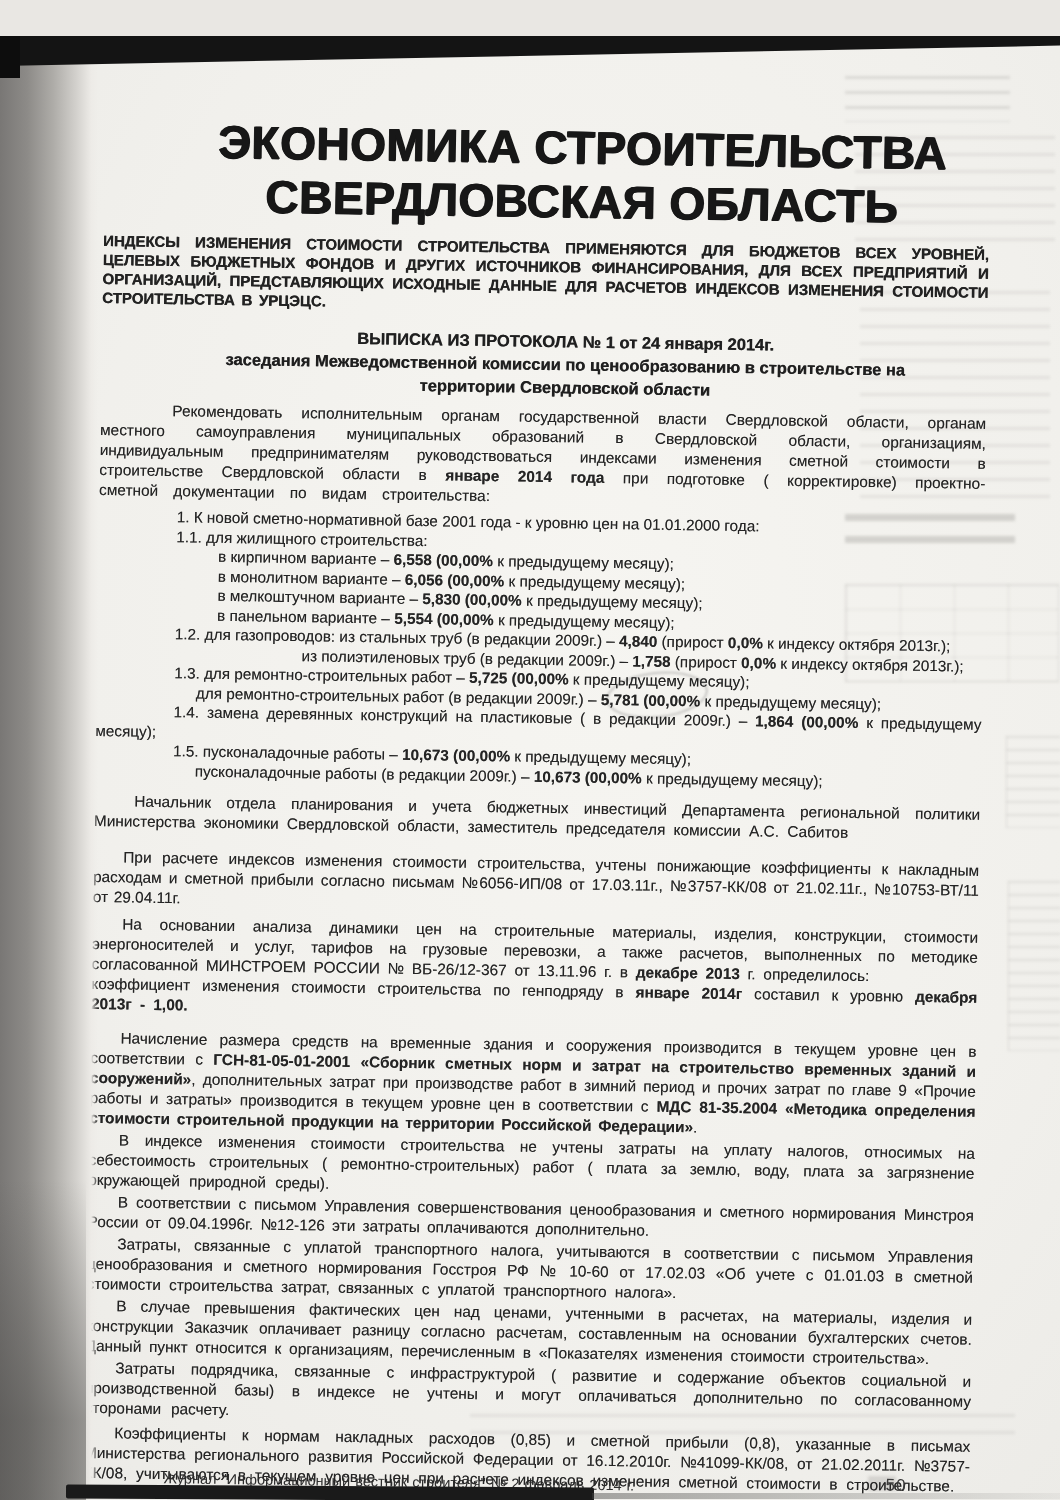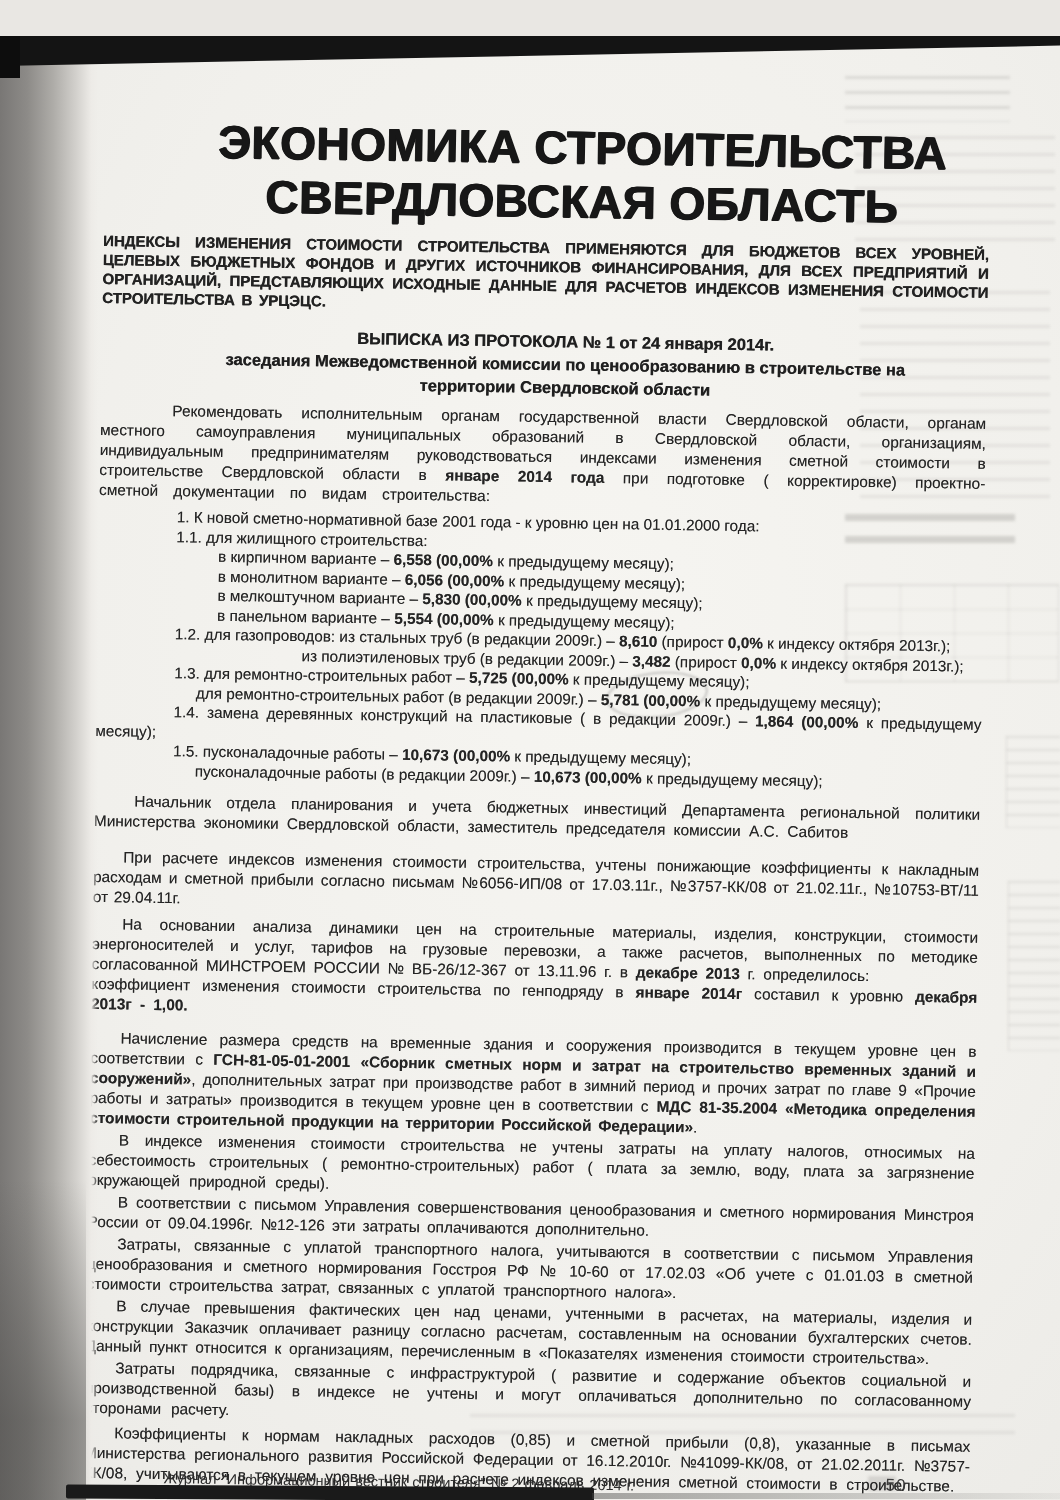--- a/index.html
+++ b/index.html
@@ -104,22 +104,22 @@
 
     <div class="body-p p1"><span>Рекомендовать исполнительным органам государственной власти Свердловской области, органам местного самоуправления муниципальных образований в Свердловской области, организациям, индивидуальным предпринимателям руководствоваться индексами изменения сметной стоимости в строительстве Свердловской области в </span><b>январе 2014 года</b><span> при подготовке ( корректировке) проектно-сметной документации по видам строительства:</span></div>
 
     <div class="list">
       <div class="li ind-num"><span>1. К новой сметно-нормативной базе 2001 года - к уровню цен на 01.01.2000 года:</span></div>
       <div class="li ind-num"><span>1.1. для жилищного строительства:</span></div>
       <div class="li ind-sub"><span>в кирпичном варианте – </span><b>6,558 (00,00%</b><span> к предыдущему месяцу);</span></div>
       <div class="li ind-sub"><span>в монолитном варианте – </span><b>6,056 (00,00%</b><span> к предыдущему месяцу);</span></div>
       <div class="li ind-sub"><span>в мелкоштучном варианте – </span><b>5,830 (00,00%</b><span> к предыдущему месяцу);</span></div>
       <div class="li ind-sub"><span>в панельном варианте – </span><b>5,554 (00,00%</b><span> к предыдущему месяцу);</span></div>
-      <div class="li ind-num"><span>1.2.  для газопроводов: из стальных труб (в редакции 2009г.) – </span><b>8,610</b><span> (прирост </span><b>0,0%</b><span> к индексу октября 2013г.);</span></div>
-      <div class="li ind-sub2"><span>из полиэтиленовых труб (в редакции 2009г.) – </span><b>3,482</b><span> (прирост </span><b>0,0%</b><span> к индексу октября 2013г.);</span></div>
+      <div class="li ind-num"><span>1.2.  для газопроводов: из стальных труб (в редакции 2009г.) – </span><b>4,840</b><span> (прирост </span><b>0,0%</b><span> к индексу октября 2013г.);</span></div>
+      <div class="li ind-sub2"><span>из полиэтиленовых труб (в редакции 2009г.) – </span><b>1,758</b><span> (прирост </span><b>0,0%</b><span> к индексу октября 2013г.);</span></div>
       <div class="li ind-num"><span>1.3. для ремонтно-строительных работ – </span><b>5,725 (00,00%</b><span> к предыдущему месяцу);</span></div>
       <div class="li ind-cont"><span>для ремонтно-строительных работ (в редакции 2009г.) – </span><b>5,781 (00,00%</b><span> к предыдущему месяцу);</span></div>
       <div class="li li-just"><span>1.4. замена деревянных конструкций на пластиковые ( в редакции 2009г.) – </span><b>1,864 (00,00%</b><span> к предыдущему месяцу);</span></div>
       <div class="li ind-num"><span>1.5. пусконаладочные работы – </span><b>10,673 (00,00%</b><span> к предыдущему месяцу);</span></div>
       <div class="li ind-cont"><span>пусконаладочные работы (в редакции 2009г.) – </span><b>10,673 (00,00%</b><span> к предыдущему месяцу);</span></div>
     </div>
 
     <div class="body-p p-official"><span>Начальник отдела планирования и учета бюджетных инвестиций Департамента региональной политики Министерства экономики Свердловской области, заместитель председателя комиссии  А.С. Сабитов</span></div>
     <div class="body-p p-calc"><span>При расчете индексов изменения стоимости строительства, учтены понижающие коэффициенты к накладным расходам и сметной прибыли согласно письмам №6056-ИП/08 от 17.03.11г., №3757-КК/08 от 21.02.11г., №10753-ВТ/11 от 29.04.11г.</span></div>
     <div class="body-p p-basis-a"><span>На основании анализа динамики цен на строительные материалы, изделия, конструкции, стоимости энергоносителей и услуг, тарифов на грузовые перевозки, а также расчетов, выполненных по методике согласованной МИНСТРОЕМ РОССИИ  № ВБ-26/12-367 от 13.11.96 г. в </span><b>декабре 2013</b><span> г. определилось:</span></div>

